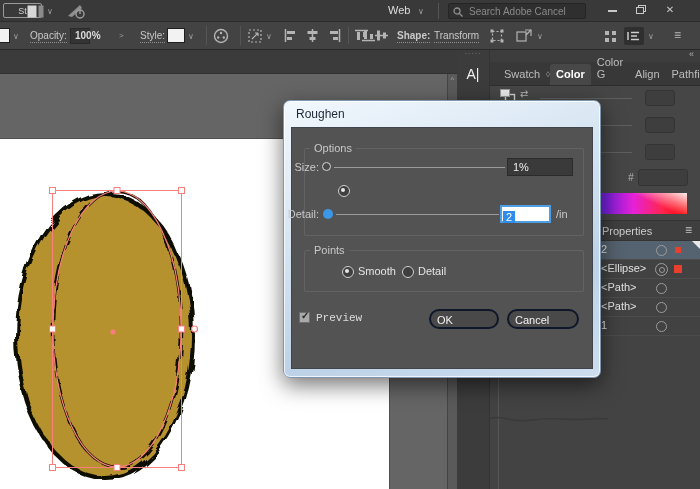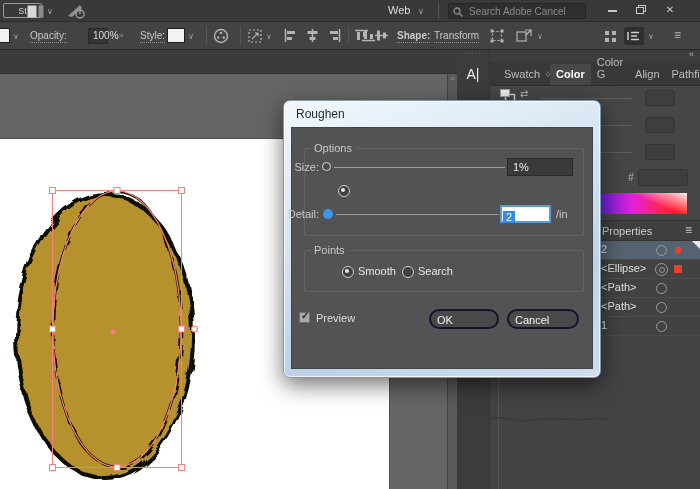--- a/index.html
+++ b/index.html
@@ -82,21 +82,21 @@
     <div class="abs winbtn" style="left:628px;top:2px;">
         <div class="restore-ic"></div>
       </div>
     <div class="abs winbtn" style="left:658px;top:2px;"><span>✕</span></div>
   </div>
 
   <div class="abs ctrlbar">
     <div class="abs whitebox" style="left:-8px;top:6px;width:18px;height:15px;"></div>
     <span class="abs chev" style="left:13px;top:10px;">∨</span>
     <span class="abs lbl dotted-u" style="left:30px;top:8px;font-size:10px;">Opacity:</span>
-    <div class="abs darkbox" style="left:88px;top:6px;width:20px;height:16px;">100%</div>
+    <div class="abs darkbox" style="left:70px;top:6px;width:20px;height:16px;font-weight:bold;">100%</div>
     <span class="abs chev" style="left:119px;top:9px;">&gt;</span>
     <span class="abs lbl dotted-u" style="left:140px;top:8px;font-size:10px;">Style:</span>
     <div class="abs whitebox" style="left:167px;top:6px;width:18px;height:15px;"></div>
     <span class="abs chev" style="left:188px;top:10px;">∨</span>
     <div class="abs vsep" style="left:206px;top:4px;height:19px;"></div>
     <svg class="abs" style="left:185px;top:6px;" width="16" height="16" transform="translate(28,0)">
         <circle cx="8" cy="8" r="6.5" fill="none" stroke="#b4b4b4" stroke-width="1.4"></circle>
         <circle cx="8" cy="5" r="1.2" fill="#b4b4b4"></circle>
         <circle cx="5.2" cy="9.5" r="1.2" fill="#b4b4b4"></circle>
         <circle cx="10.8" cy="9.5" r="1.2" fill="#b4b4b4"></circle>
@@ -314,24 +314,24 @@
       </div>
       <span class="fine" style="left:264px;top:80px;">/in</span>
 
       <div class="grp" style="left:12px;top:122px;width:278px;height:40px;"></div>
       <span class="grp-lbl" style="left:18px;top:116px;">Points</span>
       <span class="radio" style="left:50px;top:138px;">
           <span class="dot"></span>
         </span>
       <span class="fine" style="left:66px;top:137px;color:#e5e5e5;">Smooth</span>
       <span class="radio" style="left:110px;top:138px;"></span>
-      <span class="fine" style="left:126px;top:137px;color:#e5e5e5;">Search</span>
+      <span class="fine" style="left:126px;top:137px;color:#e5e5e5;">Detail</span>
 
       <span class="abs" style="left:7px;top:184px;width:11px;height:11px;background:#a9a9a9;border:1px solid #6e6e6e;">
         <span style="position:absolute;left:1px;top:-3px;font-size:10px;color:#262626;font-weight:bold;">✓</span>
       </span>
-      <span class="fine" style="left:24px;top:184px;color:#dcdcdc;">Preview</span>
+      <span class="fine" style="left:24px;top:184px;color:#dcdcdc;font-family:Liberation Mono, monospace;">Preview</span>
       <button class="pill" style="left:137px;top:181px;width:70px;">OK</button>
       <button class="pill" style="left:215px;top:181px;width:72px;">Cancel</button>
     </div>
   </div>
 
 </div>
 
 </body></html>

